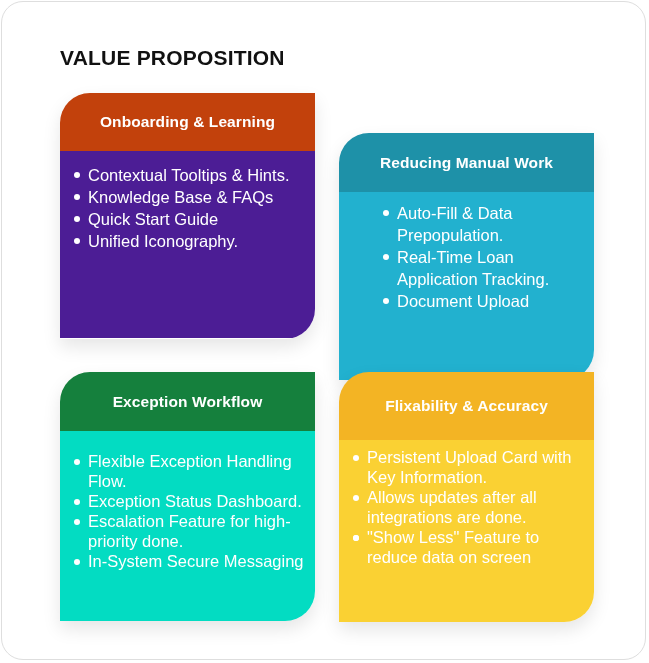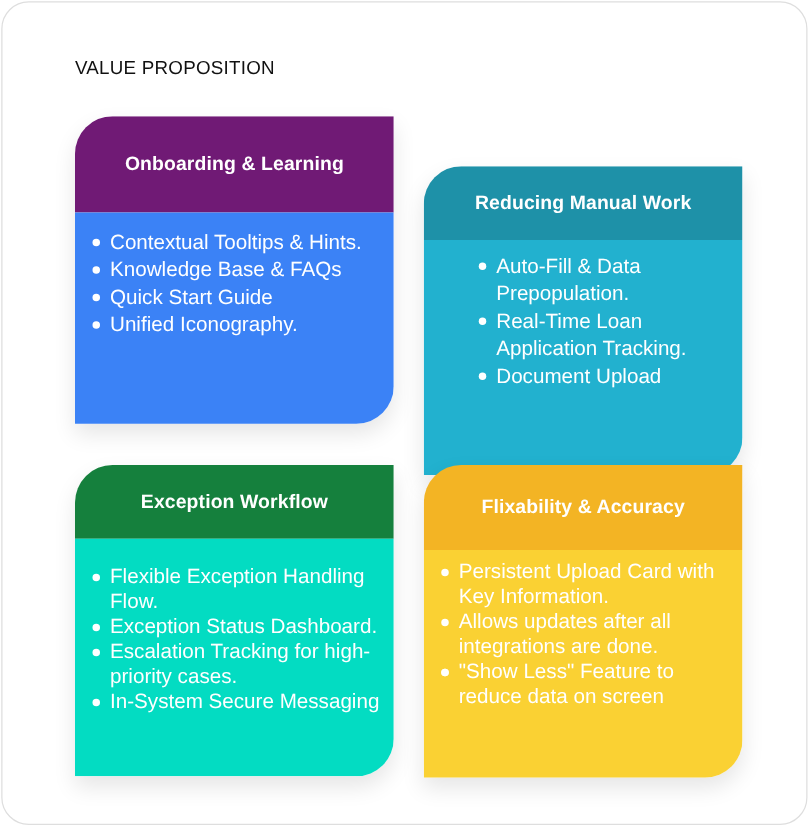--- a/index.html
+++ b/index.html
@@ -5,21 +5,21 @@
     html, body { margin: 0; padding: 0; background: #ffffff; }
     body { width: 649px; height: 663px; position: relative; overflow: hidden;
            font-family: "Liberation Sans", "DejaVu Sans", sans-serif; }
     .frame {
       position: absolute; left: 1px; top: 1px; width: 645px; height: 659px;
       border: 1px solid #dedede; border-radius: 22px; background: #fff;
       box-sizing: border-box;
     }
     .page-title {
       position: absolute; left: 60px; top: 46px;
-      font-size: 15px; font-weight: normal; color: #111; letter-spacing: 0.2px;
+      font-size: 21px; font-weight: bold; color: #111; letter-spacing: 0.2px;
       margin: 0;
     }
     .card {
       position: absolute; width: 255px; border-radius: 30px 0 30px 0;
       overflow: hidden; box-shadow: 0 8px 18px rgba(0,0,0,0.10);
     }
     .card-header {
       display: flex; align-items: center; justify-content: center;
       color: #fff; font-weight: bold; font-size: 15.5px; letter-spacing: 0.1px;
     }
@@ -27,22 +27,22 @@
     .card-body ul { list-style: none; margin: 0; padding: 0; }
     .card-body li {
       position: relative; padding-left: 14px; color: #fff;
       font-size: 16.5px; line-height: 22px;
     }
     .card-body li .bullet {
       position: absolute; left: 0; top: 8px; width: 6px; height: 6px;
       border-radius: 50%; background: #fff;
     }
     #card-onboarding { left: 60px; top: 93px; height: 246px; }
-    #card-onboarding .card-header { height: 77px; background: #701a75; }
-    #card-onboarding .card-body { height: 187px; background: #3b82f6; padding-top: 13px; }
+    #card-onboarding .card-header { height: 58px; background: #c2410c; }
+    #card-onboarding .card-body { height: 187px; background: #4c1d95; padding-top: 13px; }
 
     #card-manual { left: 339px; top: 93px; height: 247px; margin-top: 40px; }
     #card-manual .card-header { height: 59px; background: #1e91a8; }
     #card-manual .card-body { height: 188px; background: #22b1cf; padding-top: 10px; padding-left: 44px; }
 
     #card-exception { left: 60px; top: 372px; height: 249px; }
     #card-exception .card-header { height: 59px; background: #15803d; }
     #card-exception .card-body { height: 190px; background: #03dcc2; padding-top: 20px; }
     #card-exception .card-body li { line-height: 20px; }
 
@@ -80,21 +80,21 @@
     </ul>
   </div>
 </div>
 
 <div class="card" id="card-exception">
   <div class="card-header">Exception Workflow</div>
   <div class="card-body">
     <ul>
       <li><span class="bullet"></span><span>Flexible Exception Handling Flow.</span></li>
       <li><span class="bullet"></span><span>Exception Status Dashboard.</span></li>
-      <li><span class="bullet"></span><span>Escalation Tracking for high-priority cases.</span></li>
+      <li><span class="bullet"></span><span>Escalation Feature for high-priority done.</span></li>
       <li><span class="bullet"></span><span>In-System Secure Messaging</span></li>
     </ul>
   </div>
 </div>
 
 <div class="card" id="card-flex">
   <div class="card-header">Flixability &amp; Accuracy</div>
   <div class="card-body">
     <ul>
       <li><span class="bullet"></span><span>Persistent Upload Card with Key Information.</span></li>

